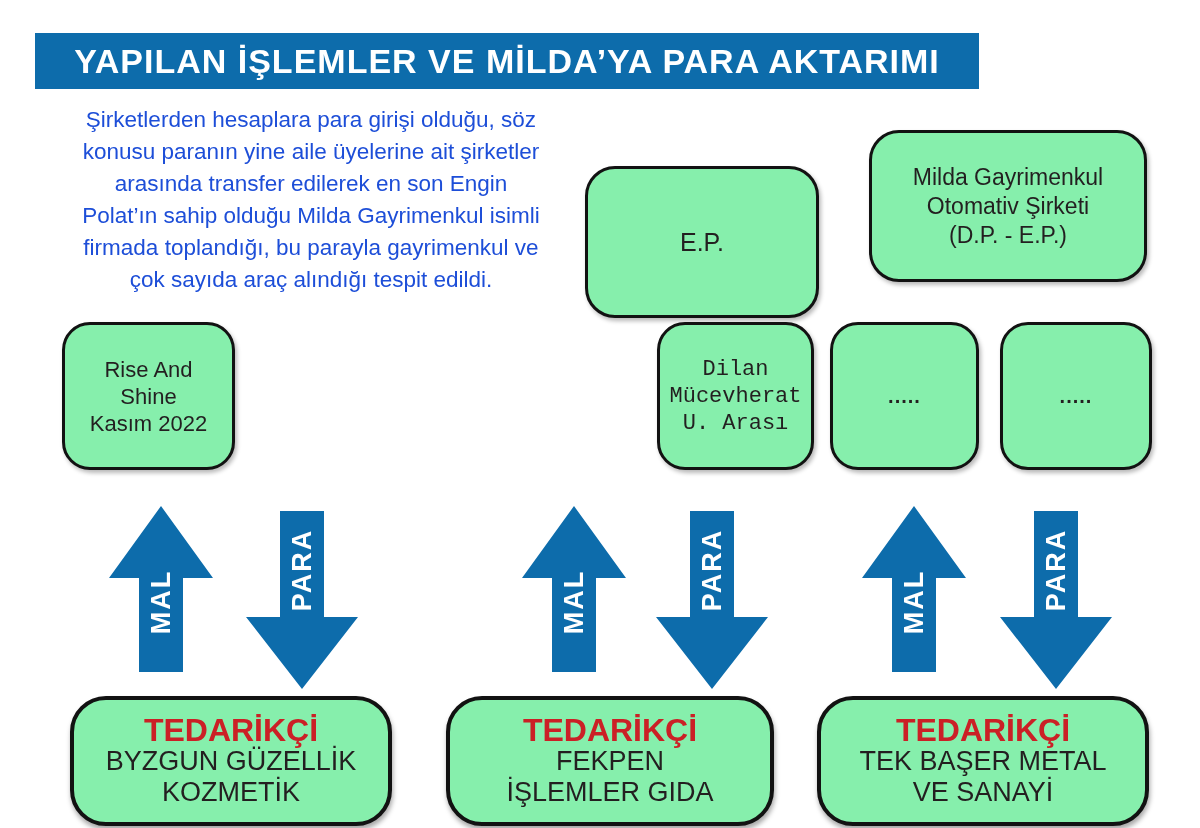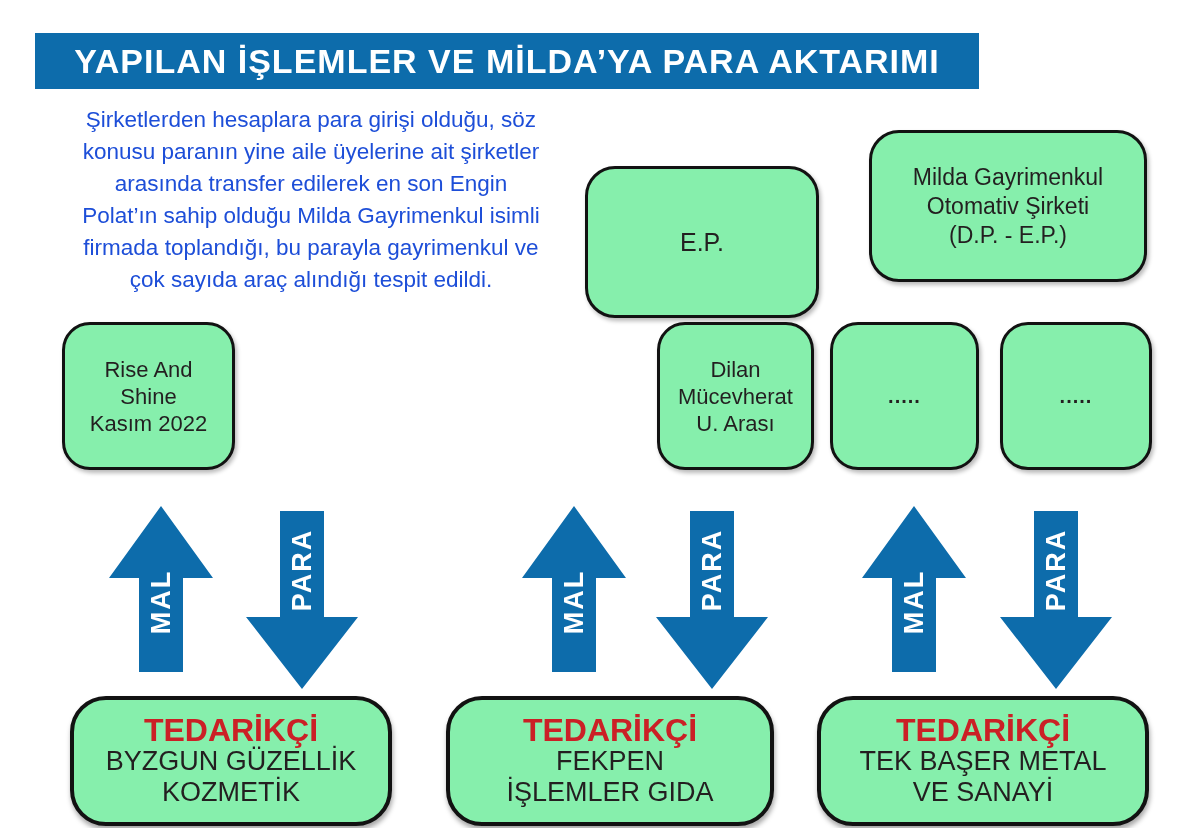--- a/index.html
+++ b/index.html
@@ -20,21 +20,21 @@
         display:flex;align-items:center;justify-content:center;text-align:center;
         color:#231F20;white-space:pre-line;box-shadow:2px 3px 4px rgba(0,0,0,0.28);}
 
   #ep-box{left:585px;top:130px;width:228px;height:146px;border-radius:30px;font-size:25px;margin-top:36px;}
   #milda-box{left:869px;top:130px;width:272px;height:146px;border-radius:30px;font-size:23px;line-height:29px;}
 
   .company{top:322px;height:142px;font-size:22px;line-height:27px;}
   #company-0{left:62px;width:167px;}
   #company-1{left:258px;width:170px;font-size:21.5px;line-height:25.5px;}
   #company-2{left:455px;width:186px;}
-  #company-3{left:657px;width:151px;}
+  #company-3{left:657px;width:151px;font-family:Liberation Mono, monospace;}
   #company-4{left:830px;width:143px;font-size:20px;font-weight:bold;letter-spacing:1px;}
   #company-5{left:1000px;width:146px;font-size:20px;font-weight:bold;letter-spacing:1px;}
 
   
   .supplier{top:696px;height:122px;border-radius:36px;border-width:4px;flex-direction:column;
             line-height:31px;box-shadow:1px 4px 5px rgba(0,0,0,0.35);}
   .supplier .heading{color:#CB2026;font-weight:bold;font-size:32px;}
   .supplier .name{color:#231F20;font-weight:normal;font-size:27px;white-space:pre-line;}
   #supplier-0{left:70px;width:314px;}
   #supplier-1{left:446px;width:320px;}

